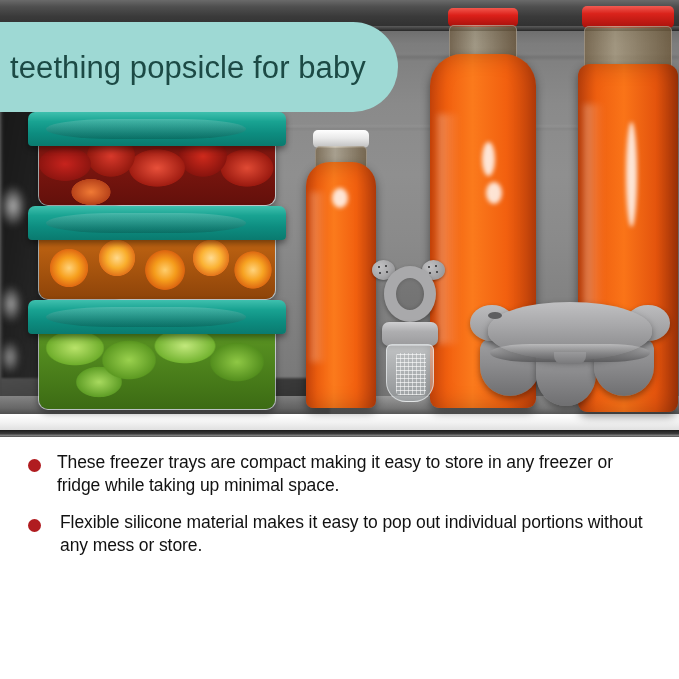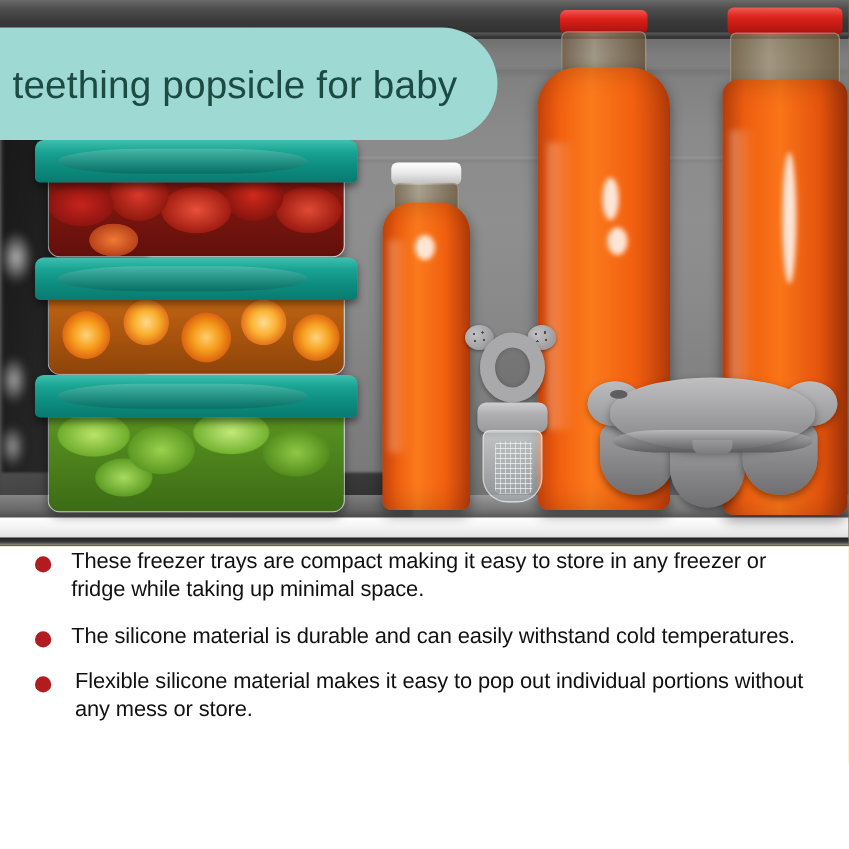--- a/index.html
+++ b/index.html
@@ -261,21 +261,21 @@
     position:absolute; left:84px; top:52px; width:32px; height:12px;
     border-radius:0 0 8px 8px;
     background:linear-gradient(180deg,#9a9a9c,#78787a); z-index:5;
   }
   .tray-hole {
     position:absolute; left:18px; top:12px; width:14px; height:7px;
     border-radius:50%; background:#5e5e60; z-index:6;
   }
 
   
-  #content { position:absolute; left:0; top:437px; width:679px; height:242px; background:#fff; padding-top:0; }
+  #content { position:absolute; left:0; top:437px; width:679px; height:242px; background:#fff; padding-top:14px; }
   .bullet-row { display:flex; align-items:flex-start; padding:0 30px 0 28px; margin-bottom:13px; }
   .dot {
     flex:0 0 auto; width:13px; height:13px; border-radius:50%;
     margin-top:8px; margin-right:16px;
   }
   .bullet-text { font-size:17.5px; line-height:1.33; color:#111111; letter-spacing:-.1px; }
   .bullet-row.indent .bullet-text { padding-left:3px; }
 </style>
 </head>
 <body>
@@ -386,24 +386,20 @@
     </div>
   </div>
 
   <div id="content">
 
     <div class="bullet-row">
       <span class="dot" style="background: rgb(176, 28, 32);"></span>
       <span class="bullet-text" style="color: rgb(17, 17, 17);">These freezer trays are compact making it easy to store in any freezer or fridge while taking up minimal space.</span>
     </div>
 
-    <div class="bullet-row">
-      <span class="dot" style="background: rgb(176, 28, 32);"></span>
-      <span class="bullet-text" style="color: rgb(17, 17, 17);">The silicone material is durable and can easily withstand cold temperatures.</span>
-    </div>
 
     <div class="bullet-row indent">
       <span class="dot" style="background: rgb(176, 28, 32);"></span>
       <span class="bullet-text" style="color: rgb(17, 17, 17);">Flexible silicone material makes it easy to pop out individual portions without any mess or store.</span>
     </div>
   </div>
 
 </div>
 
 </body></html>

